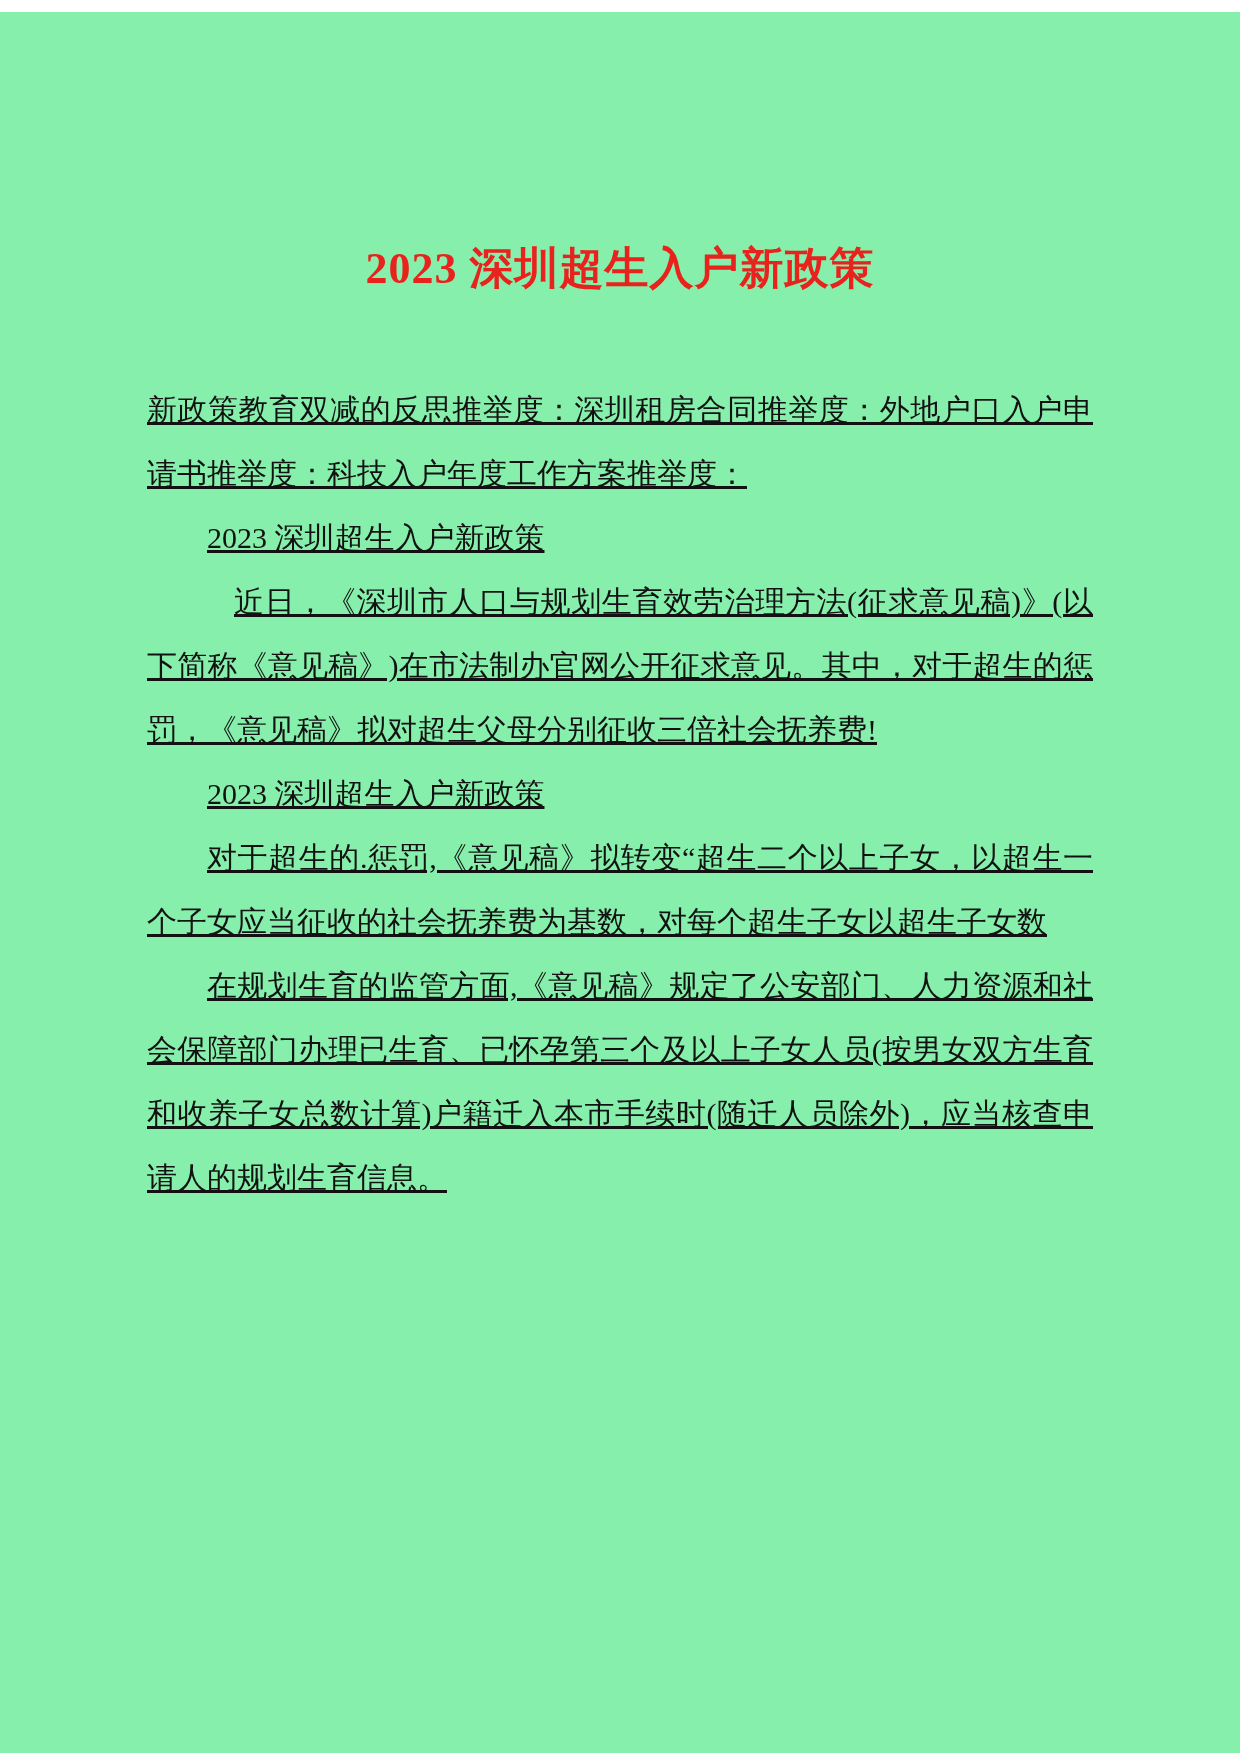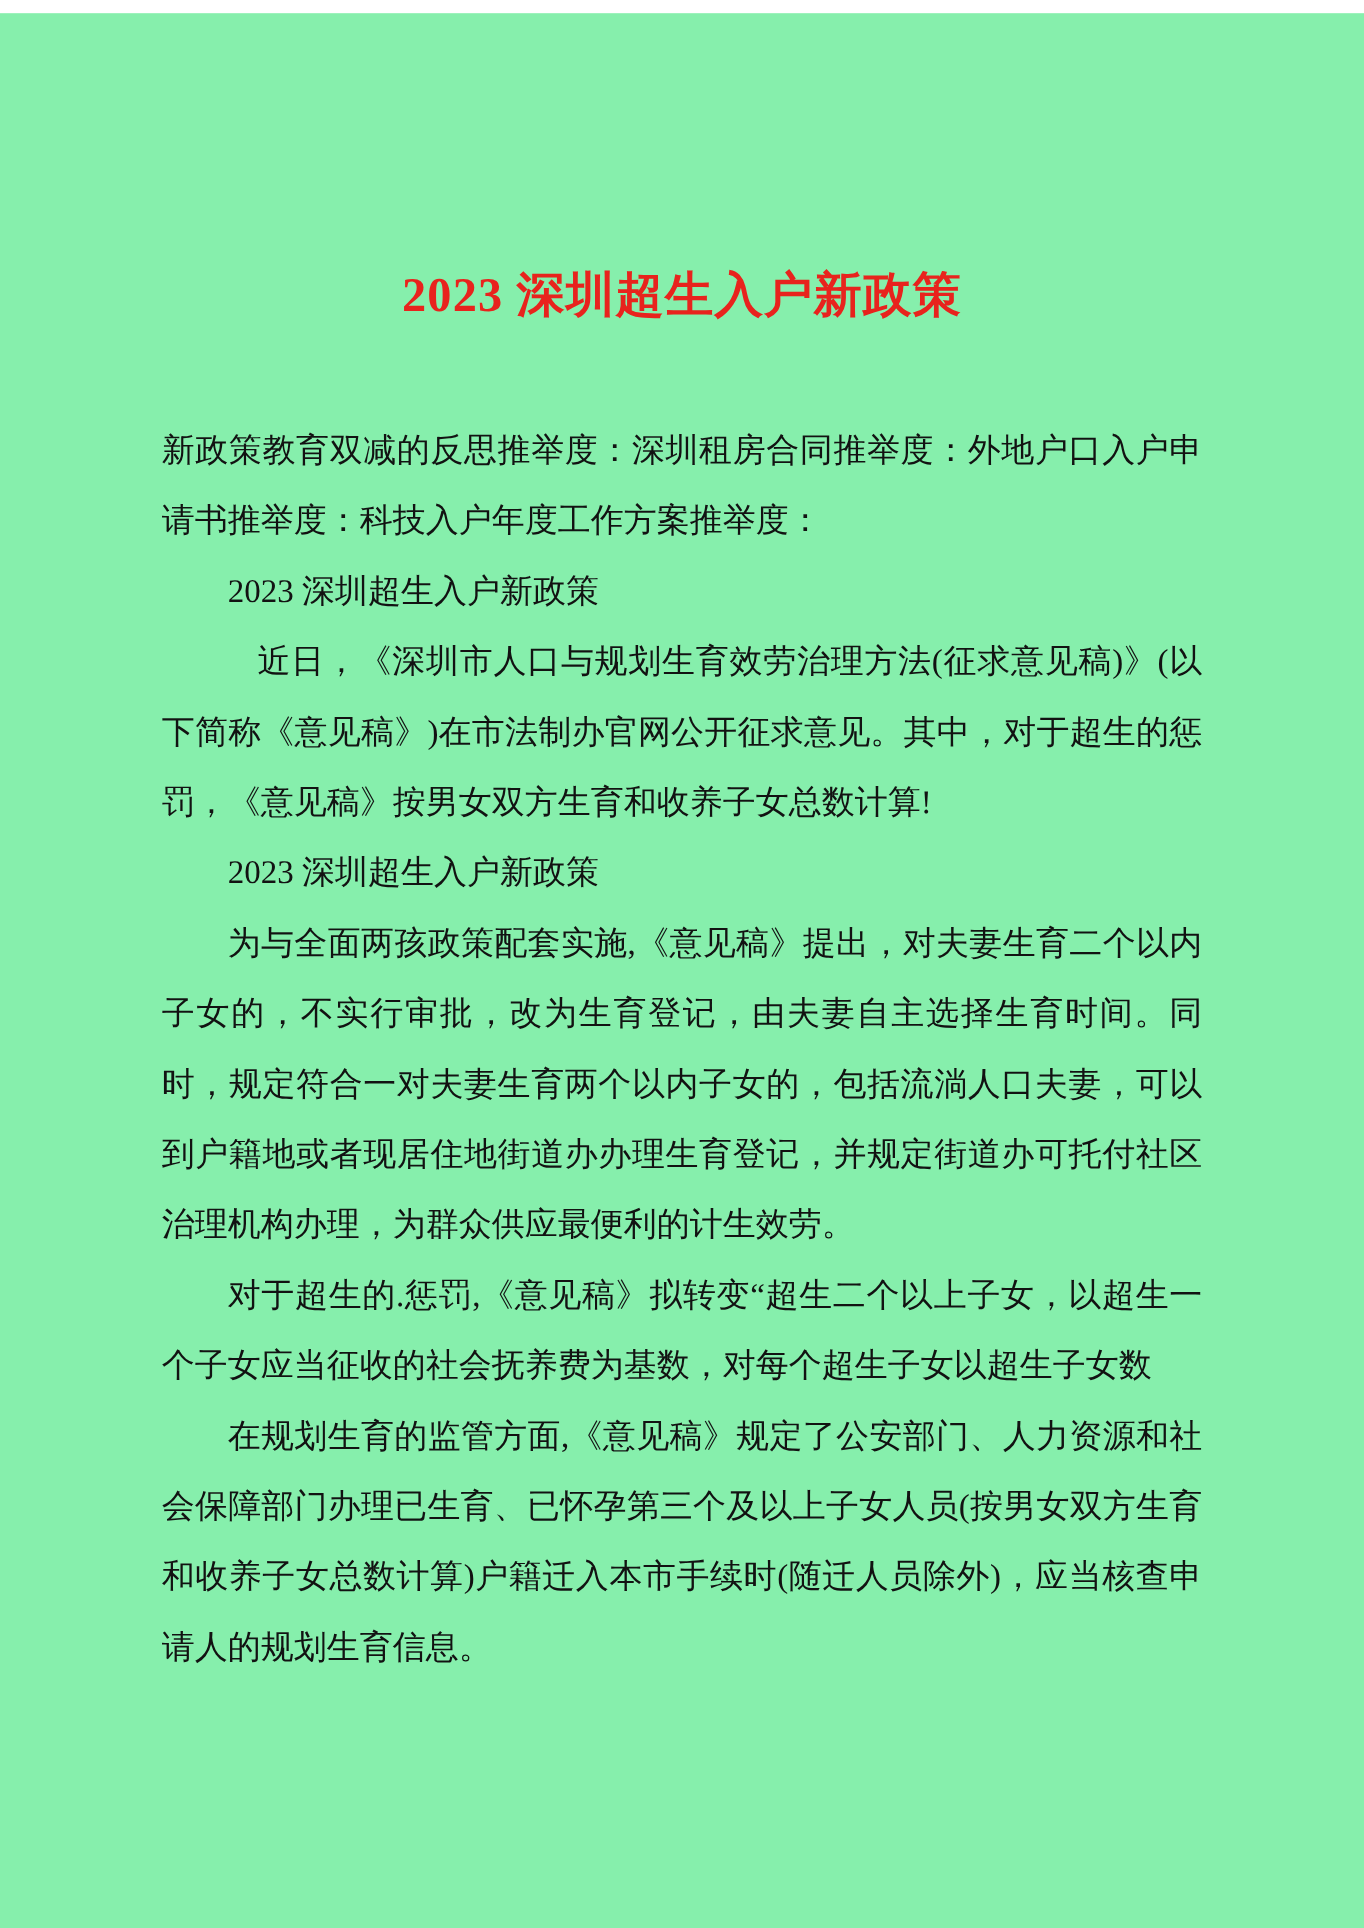--- a/index.html
+++ b/index.html
@@ -32,39 +32,39 @@
     margin-top: 80px;
     font-size: 30px;
     line-height: 64px;
     color: #121212;
     text-align: justify;
     text-justify: inter-ideograph;
   }
   .para {
     margin: 0;
     word-break: break-all;
+    text-decoration: underline;
   }
   .no-indent { text-indent: 0; }
   .indent-2  { text-indent: 2em; }
   .indent-3  { text-indent: 2.9em; }
 </style>
 </head>
 <body>
 
 <div class="page">
   <h1 class="doc-title" style="color: rgb(232, 35, 29);">2023 深圳超生入户新政策</h1>
 
   <div class="doc-body">
     <p class="para no-indent">新政策教育双减的反思推举度：深圳租房合同推举度：外地户口入户申请书推举度：科技入户年度工作方案推举度：</p>
 
     <p class="para indent-2">2023 深圳超生入户新政策</p>
 
-    <p class="para indent-3">近日，《深圳市人口与规划生育效劳治理方法(征求意见稿)》(以下简称《意见稿》)在市法制办官网公开征求意见。其中，对于超生的惩罚，《意见稿》按男女双方生育和收养子女总数计算!</p>
+    <p class="para indent-3">近日，《深圳市人口与规划生育效劳治理方法(征求意见稿)》(以下简称《意见稿》)在市法制办官网公开征求意见。其中，对于超生的惩罚，《意见稿》拟对超生父母分别征收三倍社会抚养费!</p>
 
     <p class="para indent-2">2023 深圳超生入户新政策</p>
 
-    <p class="para indent-2">为与全面两孩政策配套实施,《意见稿》提出，对夫妻生育二个以内子女的，不实行审批，改为生育登记，由夫妻自主选择生育时间。同时，规定符合一对夫妻生育两个以内子女的，包括流淌人口夫妻，可以到户籍地或者现居住地街道办办理生育登记，并规定街道办可托付社区治理机构办理，为群众供应最便利的计生效劳。</p>
 
     <p class="para indent-2">对于超生的.惩罚,《意见稿》拟转变“超生二个以上子女，以超生一个子女应当征收的社会抚养费为基数，对每个超生子女以超生子女数</p>
 
     <p class="para indent-2">在规划生育的监管方面,《意见稿》规定了公安部门、人力资源和社会保障部门办理已生育、已怀孕第三个及以上子女人员(按男女双方生育和收养子女总数计算)户籍迁入本市手续时(随迁人员除外)，应当核查申请人的规划生育信息。</p>
   </div>
 </div>
 
 </body></html>

